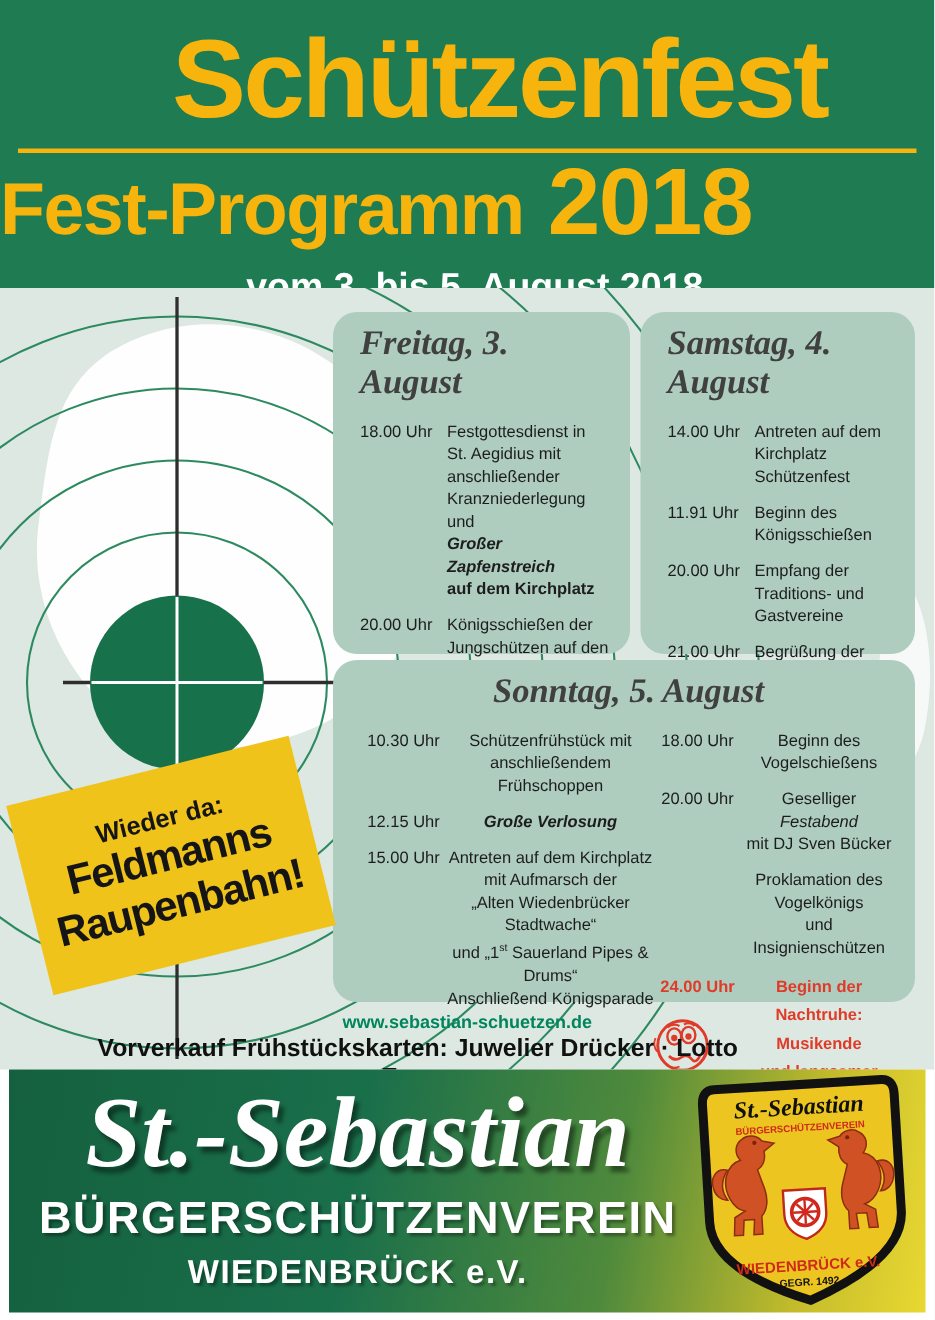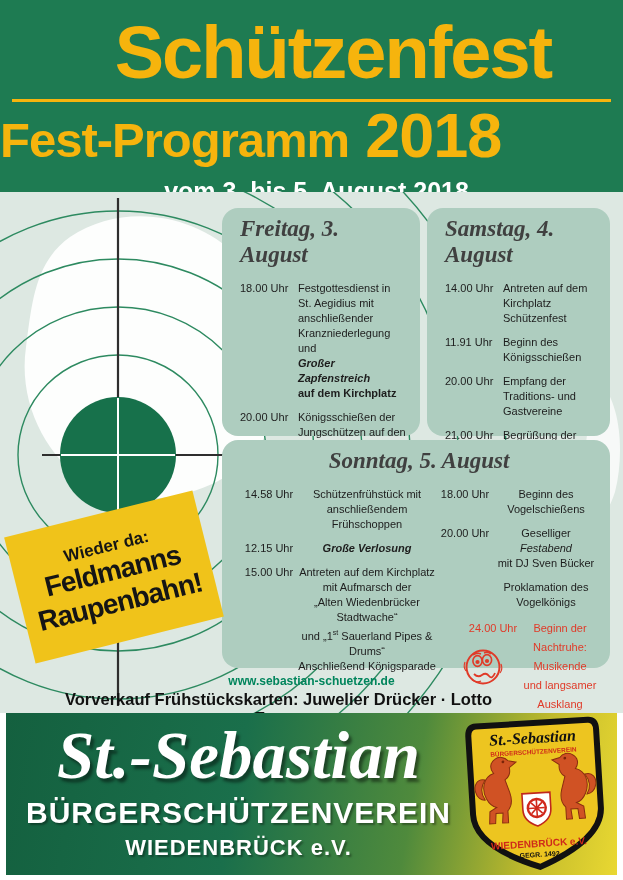--- a/index.html
+++ b/index.html
@@ -34,21 +34,21 @@
   .sun-col-l{width:196px;flex:0 0 auto;}
   .sun-col-r{flex:1;}
 
   .ev{display:flex;margin-bottom:9px;font-size:11px;line-height:15px;}
   .ev .time{width:58px;flex:0 0 auto;}
   .ev .desc{flex:1;}
   .st-b{font-weight:bold;}
   .st-i{font-style:italic;}
   .st-bi{font-weight:bold;font-style:italic;}
   .ev sup{font-size:7px;}
-  .ev.red{color:var(--red);font-weight:normal;margin-left:28px;}
+  .ev.red{color:var(--red);font-weight:bold;}
   .ev.red .line{line-height:19px;}
   .ev.red .time{line-height:19px;}
   .sleepy{display:block;margin-top:6px;margin-left:-2px;}
 
   
   .banner{position:absolute;left:17px;top:320px;width:194px;height:130px;background:var(--banner-yellow);
     transform:rotate(-14deg);display:flex;flex-direction:column;justify-content:center;align-items:center;
     color:#151515;z-index:2;text-align:center;}
   .banner .b1{font-size:17px;font-weight:bold;line-height:1.15;}
   .banner .b2,.banner .b3{font-size:28px;font-weight:bold;line-height:1.12;letter-spacing:-1px;}
@@ -180,21 +180,21 @@
             </div>
           </div>
         </div>
     </section>
 
     <section class="panel p-sun">
       <h2>Sonntag, 5. August</h2>
       <div class="sun-cols">
         <div class="sun-col-l sched">
             <div class="ev">
-              <div class="time">14.58 Uhr</div>
+              <div class="time">10.30 Uhr</div>
               <div class="desc">
                 <div class="line"><span>Schützenfrühstück mit</span></div>
                 <div class="line"><span>anschließendem Frühschoppen</span></div>
               </div>
             </div>
             <div class="ev">
               <div class="time">12.15 Uhr</div>
               <div class="desc">
                 <div class="line"><span class="st-bi">Große Verlosung</span></div>
               </div>
@@ -222,20 +222,21 @@
                 <div class="time">20.00 Uhr</div>
                 <div class="desc">
                   <div class="line"><span>Geselliger </span><span class="st-i">Festabend</span></div>
                   <div class="line"><span>mit DJ Sven Bücker</span></div>
                 </div>
               </div>
               <div class="ev">
                 <div class="time"></div>
                 <div class="desc">
                   <div class="line"><span>Proklamation des Vogelkönigs</span></div>
+                  <div class="line"><span>und Insignienschützen</span></div>
                 </div>
               </div>
               <div class="ev red">
                 <div class="time">24.00 Uhr
     <svg class="sleepy" width="44" height="46" viewBox="0 0 44 46">
       <circle cx="21" cy="23" r="16.5" fill="none" stroke="var(--red)" stroke-width="2"></circle>
       <ellipse cx="15.5" cy="17" rx="4.6" ry="5.4" fill="none" stroke="var(--red)" stroke-width="1.6"></ellipse>
       <ellipse cx="25" cy="16" rx="4.6" ry="5.4" fill="none" stroke="var(--red)" stroke-width="1.6"></ellipse>
       <circle cx="15.5" cy="18" r="2.1" fill="var(--red)"></circle>
       <circle cx="25" cy="17" r="2.1" fill="var(--red)"></circle>

